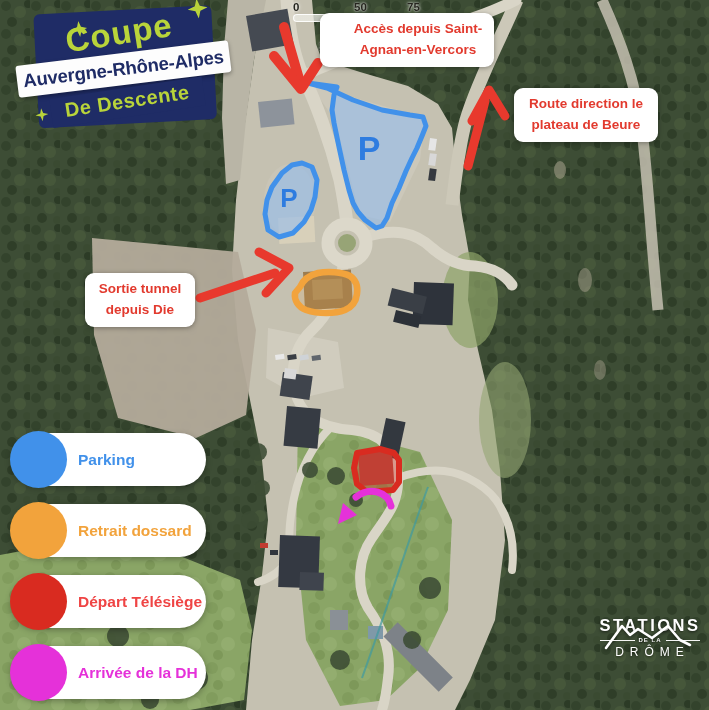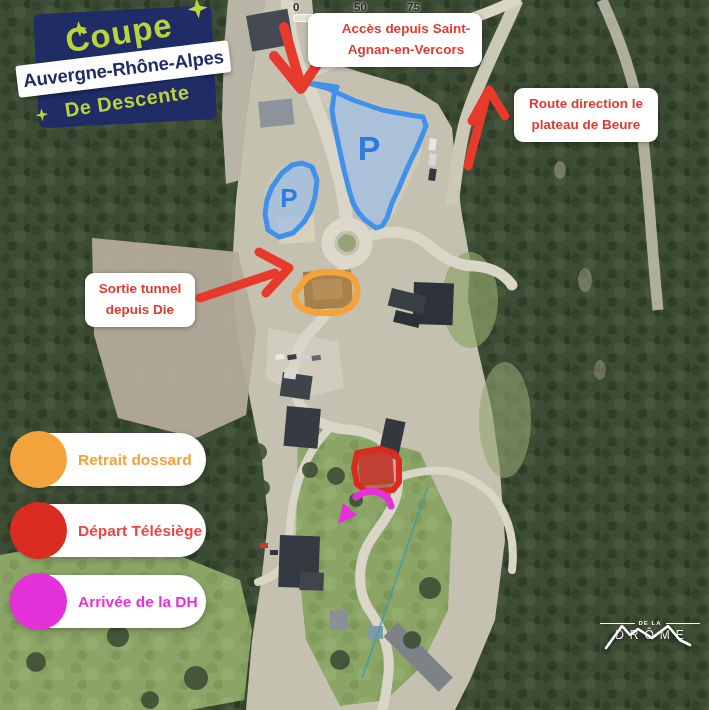--- a/index.html
+++ b/index.html
@@ -9,21 +9,21 @@
     -webkit-font-smoothing:antialiased;
   }
   #stage svg{position:absolute;left:0;top:0;}
   
   .maplabel{
     position:absolute;background:#fff;border-radius:9px;
     color:var(--label_red,#e23a2e);font-weight:bold;font-size:13.5px;
     line-height:1.55;text-align:center;padding:6px 7px;
     box-shadow:0 1px 5px rgba(0,0,0,.35);
   }
-  #label-access{left:308px;top:13px;width:138px;padding-left:29px;}
+  #label-access{left:320px;top:13px;width:138px;padding-left:29px;}
   #label-route{left:514px;top:88px;width:130px;}
   #label-tunnel{left:85px;top:273px;width:96px;}
   
   #scalebar{position:absolute;left:290px;top:1px;width:134px;height:22px;}
   #scalebar .tick{
     position:absolute;top:0;font-size:11.5px;font-weight:bold;color:#26261f;
     text-shadow:0 0 2px rgba(255,255,255,.9),0 0 4px rgba(255,255,255,.6);
   }
   #scalebar .t0{left:3px;} #scalebar .t1{left:29px;margin-top:39px;} #scalebar .t2{left:64px;} #scalebar .t3{left:97px;margin-left:20px;}
   #scalebar .bar{
@@ -251,37 +251,42 @@
       <div class="navyband">De Descente</div>
     </div>
   </div>
 
   <div class="maplabel" id="label-access">Accès depuis Saint-Agnan-en-Vercors</div>
   <div class="maplabel" id="label-route">Route direction le plateau de Beure</div>
   <div class="maplabel" id="label-tunnel">Sortie tunnel depuis Die</div>
 
   <div id="legend">
     <div class="legend-pill">
+      <div class="legend-dot" style="background: rgb(65, 145, 234);"></div>
+      <div class="legend-label" style="color: rgb(65, 145, 234);">Parking</div>
+    </div>
+    <div class="legend-pill">
       <div class="legend-dot" style="background: rgb(242, 163, 60);"></div>
       <div class="legend-label" style="color: rgb(242, 163, 60);">Retrait dossard</div>
     </div>
     <div class="legend-pill">
       <div class="legend-dot" style="background: rgb(217, 43, 32);"></div>
       <div class="legend-label" style="color: #ef4444;">Départ Télésiège</div>
     </div>
     <div class="legend-pill">
       <div class="legend-dot" style="background: rgb(229, 49, 217);"></div>
       <div class="legend-label" style="color: rgb(229, 49, 217);">Arrivée de la DH</div>
     </div>
   </div>
 
   <div id="logo">
     <svg class="mountain" width="100" height="32">
       <polyline points="12,30 28,8 36,17 44,11 58,20 74,8 86,22 96,27" stroke="#ffffff" stroke-width="2.6" fill="none" stroke-linecap="round" stroke-linejoin="round"></polyline>
     </svg>
+    <div class="name">STATIONS</div>
     <div class="mid">
       <div class="ln"></div>
       <div class="txt">DE LA</div>
       <div class="ln"></div>
     </div>
     <div class="region">DRÔME</div>
   </div>
 
 </div>
 

